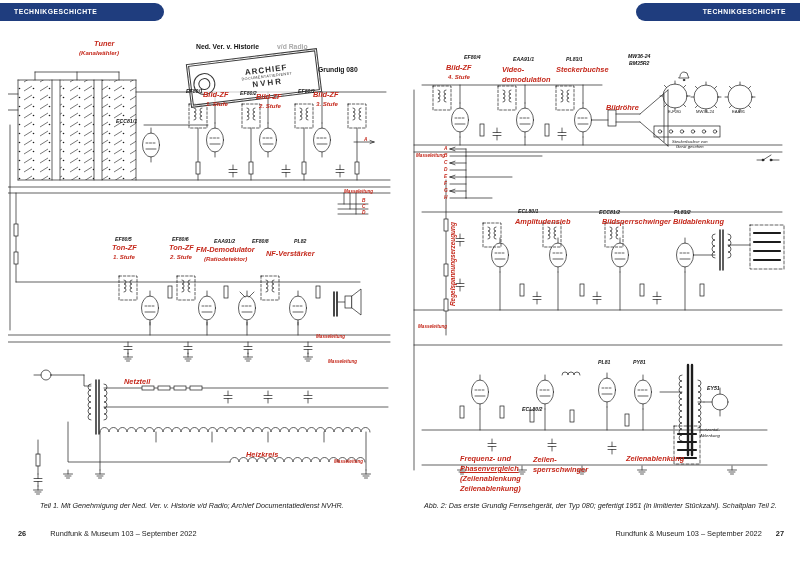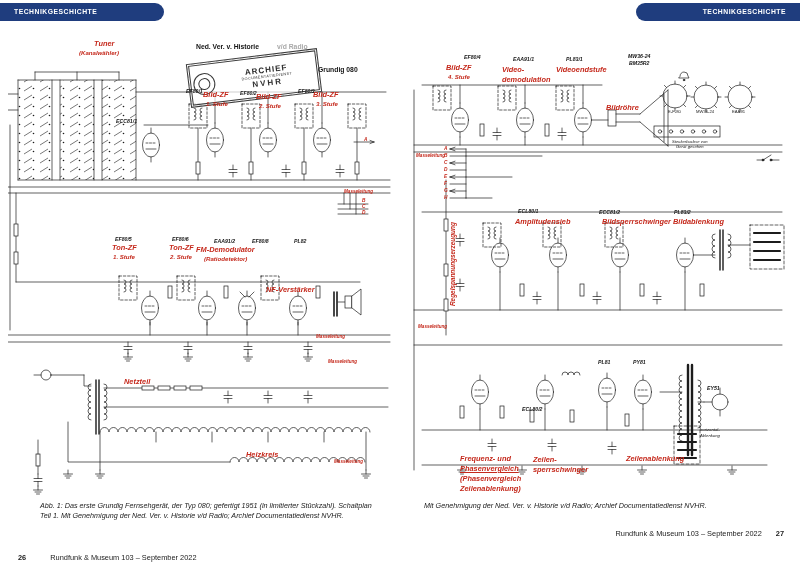--- a/index.html
+++ b/index.html
@@ -35,21 +35,21 @@
   .stamp .logo .inner{width:10px;height:10px;border:1px solid #3a3a3a;border-radius:50%;}
   .stamp .txt{display:flex;flex-direction:column;align-items:center;flex:1;color:#2e2e2e;}
   .stamp .l1{font-size:8px;font-weight:bold;letter-spacing:1px;}
   .stamp .l2{font-size:3.8px;letter-spacing:.4px;}
   .stamp .l3{font-size:8px;font-weight:bold;letter-spacing:2px;}
   
   .caption{position:absolute;width:360px;font-style:italic;font-size:7.2px;line-height:9.6px;color:#1a1a1a;}
   .caption.capL{left:40px;top:501px;}
   .caption.capR{left:424px;top:501px;}
   .footer{position:absolute;top:529px;font-size:7.4px;color:#1a1a1a;}
-  .footer.fL{left:18px;display:flex;gap:24px;margin-top:24px;}
+  .footer.fL{left:18px;display:flex;gap:24px;}
   .footer.fR{right:16px;display:flex;gap:14px;}
   .pgnum{font-weight:bold;}
 </style>
 </head>
 <body>
 
 <div id="stage">
 
   <div class="banner left">TECHNIKGESCHICHTE</div>
   <div class="banner right">TECHNIKGESCHICHTE</div>
@@ -345,36 +345,36 @@
       <span class="lbl r1" style="left: 112px; top: 244px;">Ton-ZF</span>
       <span class="lbl r2" style="left: 113px; top: 254px;">1. Stufe</span>
       <span class="lbl k1" style="left: 172px; top: 237px;">EF80/6</span>
       <span class="lbl r1" style="left: 169px; top: 244px;">Ton-ZF</span>
       <span class="lbl r2" style="left: 170px; top: 254px;">2. Stufe</span>
       <span class="lbl k1" style="left: 214px; top: 239px;">EAA91/2</span>
       <span class="lbl r1" style="left: 196px; top: 246px;">FM-Demodulator</span>
       <span class="lbl r2" style="left: 204px; top: 256px;">(Ratiodetektor)</span>
       <span class="lbl k1" style="left: 252px; top: 239px;">EF80/8</span>
       <span class="lbl k1" style="left: 294px; top: 239px;">PL82</span>
-      <span class="lbl r1" style="left: 266px; top: 250px; margin-top: 36px;">NF-Verstärker</span>
+      <span class="lbl r1" style="left: 266px; top: 250px;">NF-Verstärker</span>
       <span class="lbl r3" style="left: 316px; top: 335px;">Masseleitung</span>
       <span class="lbl r3" style="left: 328px; top: 360px;">Masseleitung</span>
       <span class="lbl r1" style="left: 124px; top: 362px; margin-top: 16px;">Netzteil</span>
       <span class="lbl r1" style="left: 246px; top: 451px;">Heizkreis</span>
       <span class="lbl r3" style="left: 334px; top: 460px;">Masseleitung</span>
     </div>
   <div class="overlay">
       <span class="lbl k1" style="left: 464px; top: 55px;">EF80/4</span>
       <span class="lbl r1" style="left: 446px; top: 64px;">Bild-ZF</span>
       <span class="lbl r2" style="left: 448px; top: 74px;">4. Stufe</span>
       <span class="lbl k1" style="left: 513px; top: 57px;">EAA91/1</span>
       <span class="lbl r1" style="left: 502px; top: 66px;">Video-</span>
       <span class="lbl r1" style="left: 502px; top: 76px;">demodulation</span>
       <span class="lbl k1" style="left: 566px; top: 57px;">PL83/1</span>
-      <span class="lbl r1" style="left: 556px; top: 66px;">Videoendstufe</span>
+      <span class="lbl r1" style="left: 556px; top: 66px;">Steckerbuchse</span>
       <span class="lbl k1" style="left: 628px; top: 54px;">MW36-24</span>
       <span class="lbl k1" style="left: 629px; top: 61px;">BM35R2</span>
       <span class="lbl r1" style="left: 606px; top: 92px; margin-top: 12px;">Bildröhre</span>
       <span class="lbl k3" style="left: 668px; top: 110px;">E-F-80</span>
       <span class="lbl k3" style="left: 696px; top: 110px;">MW36-24</span>
       <span class="lbl k3" style="left: 732px; top: 110px;">EAA91</span>
       <span class="lbl k4" style="left: 672px; top: 140px;">Steckerbuchse von</span>
       <span class="lbl k4" style="left: 676px; top: 145px;">Gerät gesehen</span>
       <span class="lbl r4" style="left: 444px; top: 147px;">A</span>
       <span class="lbl r4" style="left: 444px; top: 154px;">B</span>
@@ -394,33 +394,32 @@
       <span class="lbl rv" style="left: 450px; top: 306px;">Regelspannungserzeugung</span>
       <span class="lbl r3" style="left: 418px; top: 325px;">Masseleitung</span>
       <span class="lbl k1" style="left: 598px; top: 360px;">PL81</span>
       <span class="lbl k1" style="left: 633px; top: 360px;">PY81</span>
       <span class="lbl k1" style="left: 707px; top: 386px;">EY51</span>
       <span class="lbl k1" style="left: 522px; top: 407px;">ECL80/2</span>
       <span class="lbl k4" style="left: 700px; top: 428px;">horizontal-</span>
       <span class="lbl k4" style="left: 700px; top: 434px;">Ablenkung</span>
       <span class="lbl r1" style="left: 460px; top: 455px;">Frequenz- und</span>
       <span class="lbl r1" style="left: 460px; top: 465px; text-decoration: underline;">Phasenvergleich</span>
-      <span class="lbl r1" style="left: 460px; top: 475px;">(Phasenvergleich</span>
+      <span class="lbl r1" style="left: 460px; top: 475px;">(Zeilenablenkung</span>
       <span class="lbl r1" style="left: 460px; top: 485px;">Zeilenablenkung)</span>
       <span class="lbl r1" style="left: 533px; top: 456px;">Zeilen-</span>
       <span class="lbl r1" style="left: 533px; top: 466px;">sperrschwinger</span>
       <span class="lbl r1" style="left: 626px; top: 455px;">Zeilenablenkung</span>
     </div>
 
   <div class="caption capL">
-    <div>Abb. 1:  Das erste Grundig Fernsehgerät, der Typ 080; gefertigt 1951 (in limitierter Stückzahl). Schaltplan</div>
     <div>Teil 1. Mit Genehmigung der Ned. Ver. v. Historie v/d Radio; Archief Documentatiedienst NVHR.</div>
   </div>
   <div class="caption capR">
-    <div>Mit Genehmigung der Ned. Ver. v. Historie v/d Radio; Archief Documentatiedienst NVHR.</div>
+    <div>Abb. 2:  Das erste Grundig Fernsehgerät, der Typ 080; gefertigt 1951 (in limitierter Stückzahl). Schaltplan Teil 2.</div>
   </div>
 
   <div class="footer fL">
     <span class="pgnum">26</span>
     <span>Rundfunk &amp; Museum 103 – September 2022</span>
   </div>
   <div class="footer fR">
     <span>Rundfunk &amp; Museum 103 – September 2022</span>
     <span class="pgnum">27</span>
   </div>

